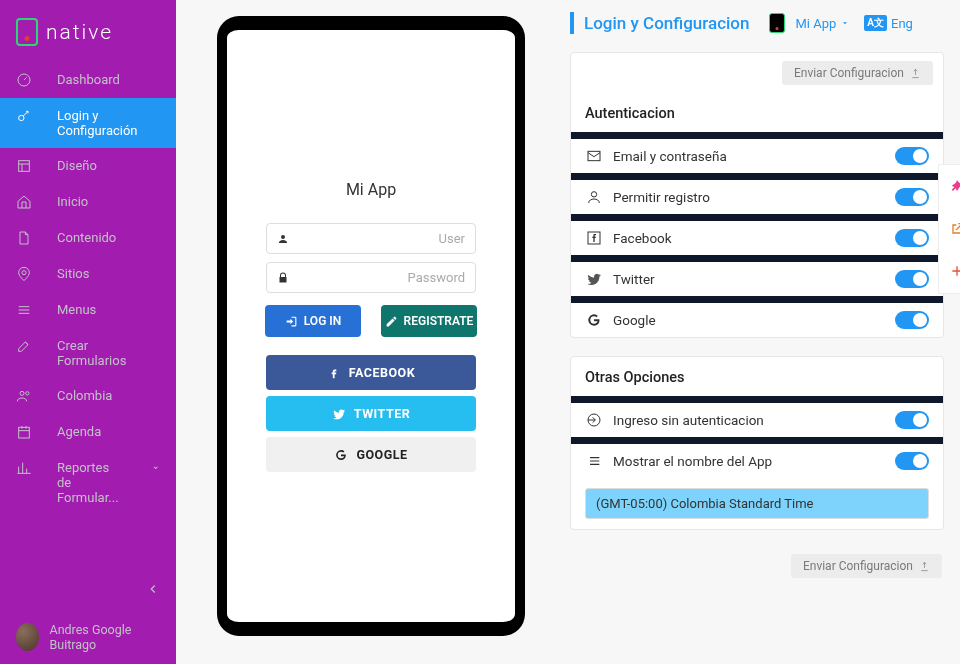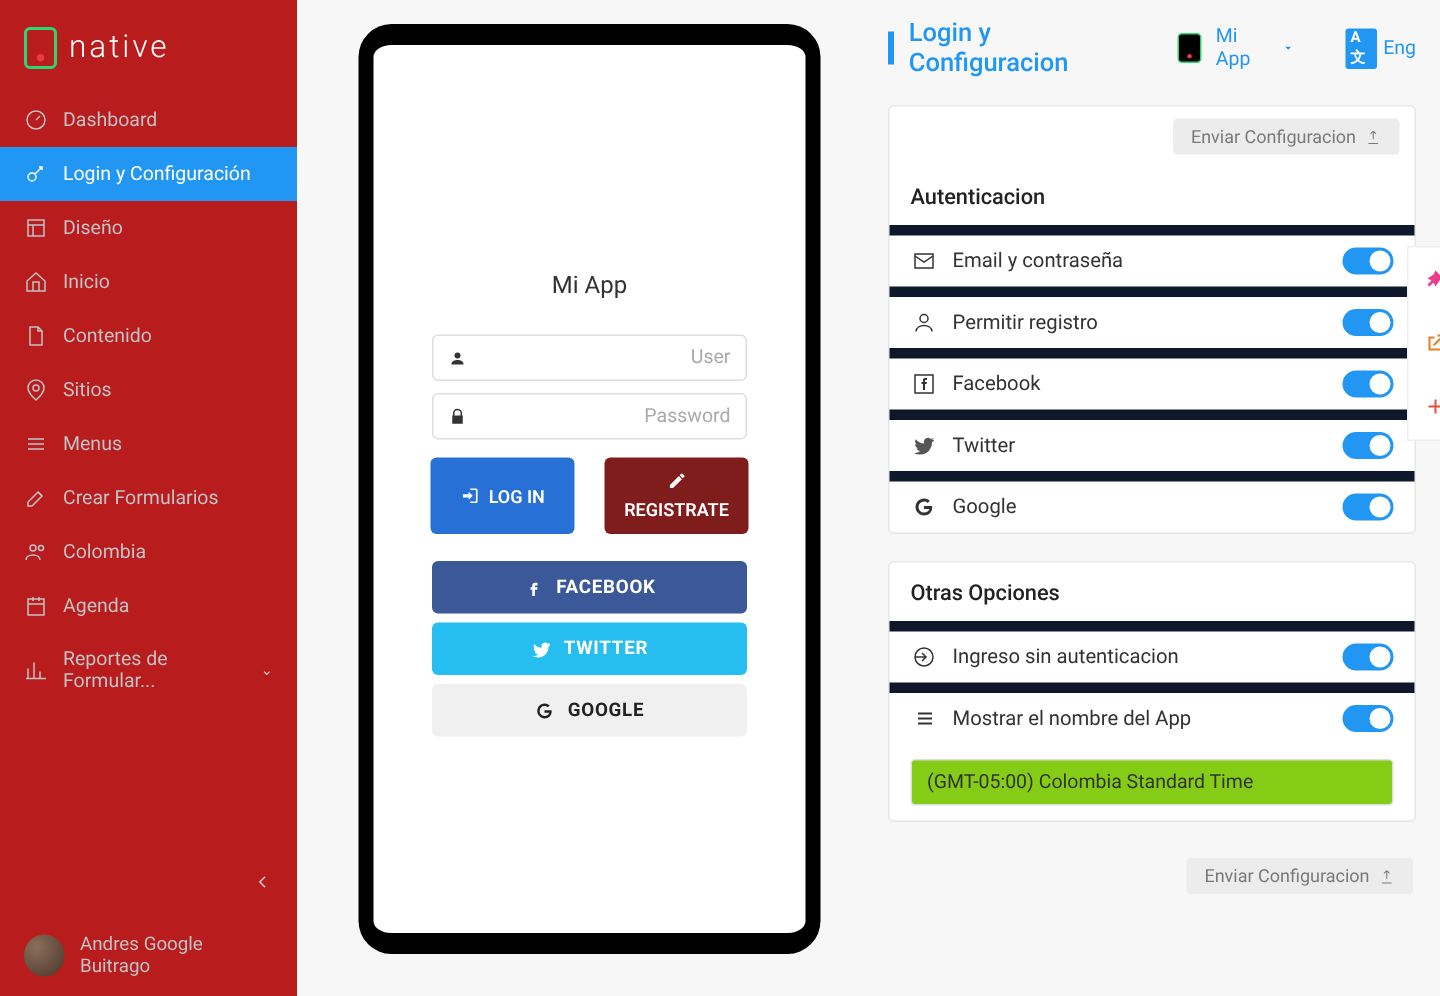--- a/index.html
+++ b/index.html
@@ -1,76 +1,76 @@
 <!DOCTYPE html>
 <html><head>
 <meta charset="utf-8">
 <style>
 * { box-sizing: border-box; margin: 0; padding: 0; }
 body { font-family: -apple-system, BlinkMacSystemFont, "Segoe UI", Roboto, Arial, sans-serif; background: #f7f7f7; overflow: hidden; }
 .app { display: flex; width: 960px; height: 664px; }
 
 
-.sidebar { width: 198px; background: #b91c1c; color: #c0c2c6; display: flex; flex-direction: column; position: relative; }
+.sidebar { width: 176px; background: #a21caf; color: #c0c2c6; display: flex; flex-direction: column; position: relative; }
 .brand { display: flex; align-items: center; padding: 18px 16px 16px 16px; }
 .brand-icon { width: 22px; height: 28px; border: 2px solid #2bd673; border-radius: 4px; position: relative; margin-right: 8px; }
 .brand-icon::after { content: ""; position: absolute; bottom: 3px; left: 50%; transform: translateX(-50%); width: 5px; height: 5px; background: #e33c3c; border-radius: 50%; }
 .brand-text { color: #fff; font-size: 21px; letter-spacing: 2px; font-weight: 300; }
 .nav { list-style: none; flex: 1; overflow: hidden; }
-.nav-item { display: flex; align-items: center; padding: 10px 16px; font-size: 13px; cursor: pointer; gap: 10px; }
+.nav-item { display: flex; padding: 10px 16px; font-size: 13px; cursor: pointer; gap: 25px; }
 .nav-item.active { background: #2196f3; color: #fff; }
 .nav-icon { width: 16px; height: 16px; display: inline-flex; align-items: center; justify-content: center; }
 .nav-icon svg { width: 16px; height: 16px; stroke: currentColor; fill: none; stroke-width: 1.5; }
 .nav-caret { margin-left: auto; font-size: 10px; }
 .collapse-arrow { text-align: right; padding: 10px 16px; font-size: 18px; cursor: pointer; }
 .sidebar-footer { display: flex; align-items: center; padding: 12px 16px; gap: 10px; font-size: 12.5px; }
 .avatar { width: 28px; height: 28px; border-radius: 50%; background: radial-gradient(circle at 30% 30%, #8b6f5c, #4a3428); }
 
 
 .phone-col { flex: 0 0 390px; display: flex; justify-content: center; align-items: flex-start; padding-top: 16px; }
 .phone { width: 308px; height: 620px; background: #fff; border-radius: 22px; border: 10px solid #000; border-top-width: 14px; border-bottom-width: 14px; display: flex; flex-direction: column; align-items: center; padding-top: 150px; }
 .phone-title { font-size: 16px; color: #333; margin-bottom: 24px; }
 .field { width: 210px; display: flex; align-items: center; border: 1px solid #ddd; border-radius: 4px; padding: 7px 10px; margin-bottom: 8px; font-size: 13px; color: #aaa; background: #fff; gap: 8px; justify-content: space-between; }
 .field svg { width: 12px; height: 12px; fill: #333; }
 .btn-row { display: flex; gap: 20px; width: 212px; margin-top: 4px; }
 .btn { flex: 1; display: flex; align-items: center; justify-content: center; gap: 6px; padding: 9px 0; font-size: 12px; font-weight: 600; color: #fff; border-radius: 4px; cursor: pointer; }
 .btn-login { background: #2670d6; }
-.btn-reg { background: #7f1d1d; flex-direction: column; }
+.btn-reg { background: #0f766e; }
 .btn svg { width: 13px; height: 13px; fill: #fff; }
 .social { width: 210px; margin-top: 18px; display: flex; flex-direction: column; gap: 6px; }
 .social-btn { display: flex; align-items: center; justify-content: center; gap: 8px; padding: 10px 0; font-size: 12.5px; font-weight: 700; border-radius: 4px; cursor: pointer; letter-spacing: 0.5px; }
 .fb-btn { background: #3b5998; color: #fff; }
 .tw-btn { background: #26bdf0; color: #fff; }
 .gg-btn { background: #f0f0f0; color: #222; }
 .social-btn svg { width: 14px; height: 14px; }
 
 
 .settings-col { flex: 1; padding: 12px 16px 0 4px; position: relative; }
 .settings-header { display: flex; align-items: center; gap: 10px; margin-bottom: 18px; }
 .header-accent { width: 4px; height: 22px; background: #2196f3; }
 .header-title { color: #2196f3; font-size: 17px; font-weight: 500; }
 .mini-logo { width: 16px; height: 20px; border: 1.5px solid #2bd673; border-radius: 3px; position: relative; margin-left: 10px; background:#000; }
 .mini-logo::after { content: ""; position: absolute; bottom: 2px; left: 50%; transform: translateX(-50%); width: 3px; height: 3px; background: #e33c3c; border-radius: 50%; }
 .app-dd { color: #2196f3; font-size: 13px; display: flex; align-items: center; gap: 4px; cursor: pointer; }
-.lang { margin-left: 24px; display: flex; align-items: center; gap: 4px; color: #2196f3; font-size: 13px; cursor: pointer; }
+.lang { margin-left: 4px; display: flex; align-items: center; gap: 4px; color: #2196f3; font-size: 13px; cursor: pointer; }
 .lang-badge { background: #2196f3; color: #fff; font-size: 10px; padding: 1px 3px; border-radius: 2px; font-weight: 700; }
 
 .panel { background: #fff; border: 1px solid #e6e6e6; border-radius: 4px; margin-bottom: 18px; }
 .send-cfg { text-align: right; padding: 8px 10px; }
 .send-btn { display: inline-flex; align-items: center; gap: 6px; background: #ececec; color: #7a7a7a; font-size: 12px; padding: 5px 12px; border-radius: 3px; cursor: pointer; }
 .send-btn svg { width: 11px; height: 11px; stroke: #7a7a7a; fill: none; stroke-width: 1.5; }
 .section-title { padding: 12px 14px 10px 14px; font-size: 14.5px; color: #222; font-weight: 500; }
 .opt { display: flex; align-items: center; padding: 8px 14px; border-top: 7px solid #0f172a; font-size: 13.5px; color: #333; }
 .opt .opt-icon { width: 18px; margin-right: 10px; display: flex; align-items: center; justify-content: center; }
 .opt .opt-icon svg { width: 16px; height: 16px; }
 .toggle { margin-left: auto; width: 34px; height: 18px; border-radius: 9px; position: relative; cursor: pointer; }
 .toggle.on { background: #2196f3; }
 .toggle.on::after { content: ""; position: absolute; right: 2px; top: 2px; width: 14px; height: 14px; background: #fff; border-radius: 50%; }
 .tz-row { padding: 10px 14px; }
-.tz-select { width: 100%; border: 1px solid #ddd; border-radius: 3px; padding: 7px 10px; font-size: 13px; color: #333; background: #84cc16; }
+.tz-select { width: 100%; border: 1px solid #ddd; border-radius: 3px; padding: 7px 10px; font-size: 13px; color: #333; background: #7dd3fc; }
 
 .send-cfg.below { text-align: right; padding: 6px 2px 0 0; }
 
 
 .ribbon { position: absolute; right: -16px; top: 164px; display: flex; flex-direction: column; gap: 18px; background: #fff; padding: 10px 6px; border: 1px solid #eee; }
 .ribbon-item { width: 24px; height: 24px; display: flex; align-items: center; justify-content: center; cursor: pointer; }
 .ribbon-item svg { width: 16px; height: 16px; }
 </style>
 </head>
 <body>

